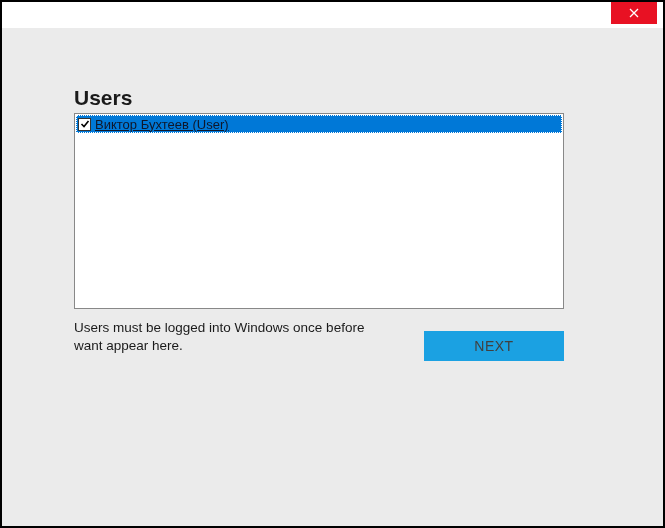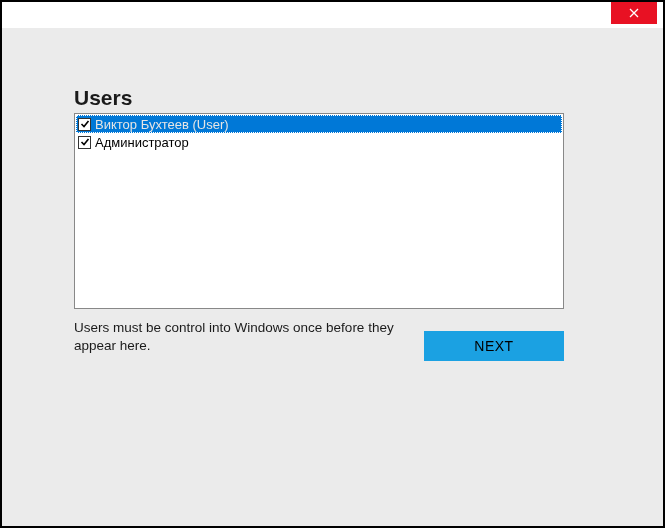--- a/index.html
+++ b/index.html
@@ -73,23 +73,24 @@
       display: flex;
       align-items: center;
       height: 18px;
       padding: 0 2px;
       font-size: 13px;
       color: #000;
       white-space: nowrap;
     }
     .user-row.selected {
       background: #0078d7;
-      color: #e5e5e5;
+      color: #0f172a;
       outline: 1px dotted #fff;
       outline-offset: -1px;
+      text-decoration: underline;
     }
     .chk {
       width: 13px;
       height: 13px;
       background: #fff;
       border: 1px solid #333;
       margin-right: 4px;
       display: inline-flex;
       align-items: center;
       justify-content: center;
@@ -107,21 +108,21 @@
       width: 490px;
     }
     .hint {
       font-size: 13.5px;
       color: #1a1a1a;
       line-height: 1.35;
       max-width: 320px;
     }
     .next-btn {
       background: #1ba1e2;
-      color: #000000;
+      color: #404040;
       border: none;
       width: 140px;
       height: 30px;
       font-size: 14px;
       letter-spacing: 0.5px;
       cursor: pointer;
       margin-top: 12px;
       font-family: inherit;
     }
   </style>
@@ -146,30 +147,22 @@
 
       <div class="user-list">
         <div class="user-row selected">
           <span class="chk">
             <svg viewBox="0 0 10 10">
                 <path d="M1.5 5 L4 7.5 L8.5 2" stroke="#000" stroke-width="1.6" fill="none"></path>
               </svg>
           </span>
           <span>Виктор Бухтеев (User)</span>
         </div>
-        <div class="user-row">
-          <span class="chk">
-            <svg viewBox="0 0 10 10">
-                <path d="M1.5 5 L4 7.5 L8.5 2" stroke="#000" stroke-width="1.6" fill="none"></path>
-              </svg>
-          </span>
-          <span>Администратор</span>
-        </div>
       </div>
 
       <div class="footer">
-        <p class="hint">Users must be control into Windows once before they appear here.</p>
+        <p class="hint">Users must be logged into Windows once before want appear here.</p>
         <button class="next-btn">NEXT</button>
       </div>
     </div>
 
   </div>
 </div>
 
 </body></html>

